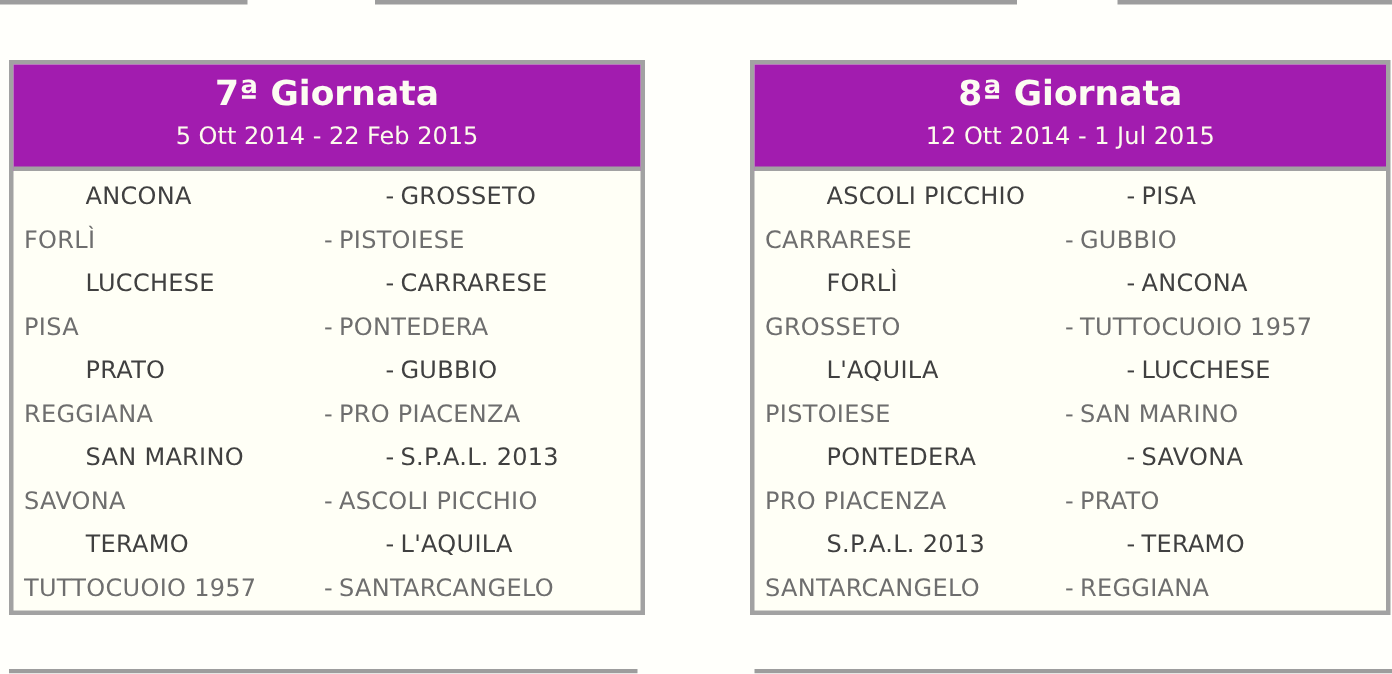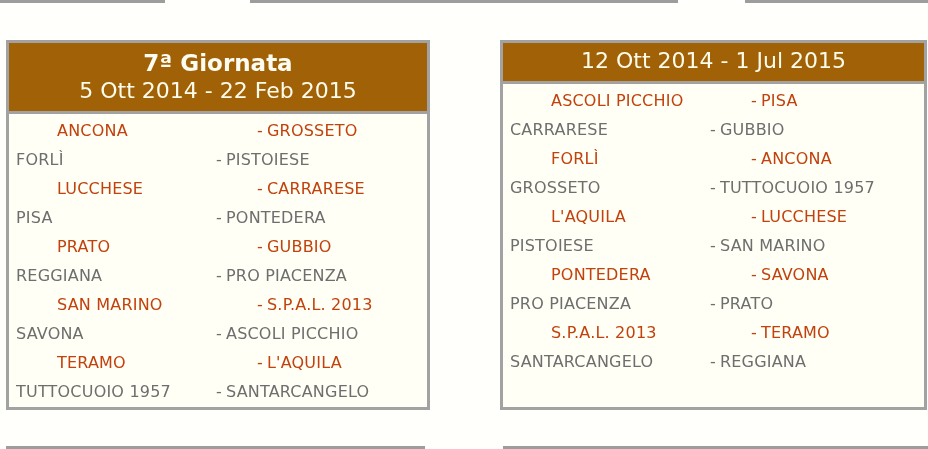--- a/index.html
+++ b/index.html
@@ -30,48 +30,48 @@
     position: absolute;
     top: 40px;
     border: 3px solid #a2a2a2;
     background: #fffff6;
     box-sizing: border-box;
   }
   .box-left  { left: 6px;   width: 424px; height: 370px; }
   .box-right { left: 500px; width: 427px; height: 370px; }
 
   .box-header {
-    background: #a16207;
+    background: #a21caf;
     border-bottom: 3px solid #a2a2a2;
     text-align: center;
     padding: 5px 0 7px 0;
   }
   .box-title {
     font-size: 23px;
     font-weight: bold;
     color: #fcfcf2;
     line-height: 30px;
   }
   .box-dates {
-    font-size: 22px;
+    font-size: 16px;
     font-weight: normal;
     color: #fcfcec;
     line-height: 26px;
   }
   .match-list { padding-top: 2px; }
   .row {
     display: flex;
     align-items: center;
     height: 29px;
     font-size: 16px;
     padding-left: 7px;
     letter-spacing: 0.2px;
     white-space: nowrap;
   }
-  .row.odd  { color: #c2410c; padding-left: 48px; }
+  .row.odd  { color: #404040; padding-left: 48px; }
   .row.even { color: #6e6e6e; }
   .cell-home { width: 200px; flex: 0 0 auto; overflow: hidden; }
   .cell-away { display: flex; flex: 1 1 auto; }
   .sep { margin-right: 4px; }
 </style>
 </head>
 <body>
 
 <div class="viewport">
 
@@ -165,20 +165,21 @@
             <span class="sep">-</span>
             <span>SANTARCANGELO</span>
           </span>
       </div>
     </div>
 
   </div>
 
   <div class="fixture-box box-right">
     <div class="box-header">
+      <div class="box-title">8ª Giornata</div>
       <div class="box-dates">12 Ott 2014 - 1 Jul 2015</div>
     </div>
     <div class="match-list">
       <div class="row odd">
         <span class="cell-home">ASCOLI PICCHIO</span>
         <span class="cell-away">
             <span class="sep">-</span>
             <span>PISA</span>
           </span>
       </div>

